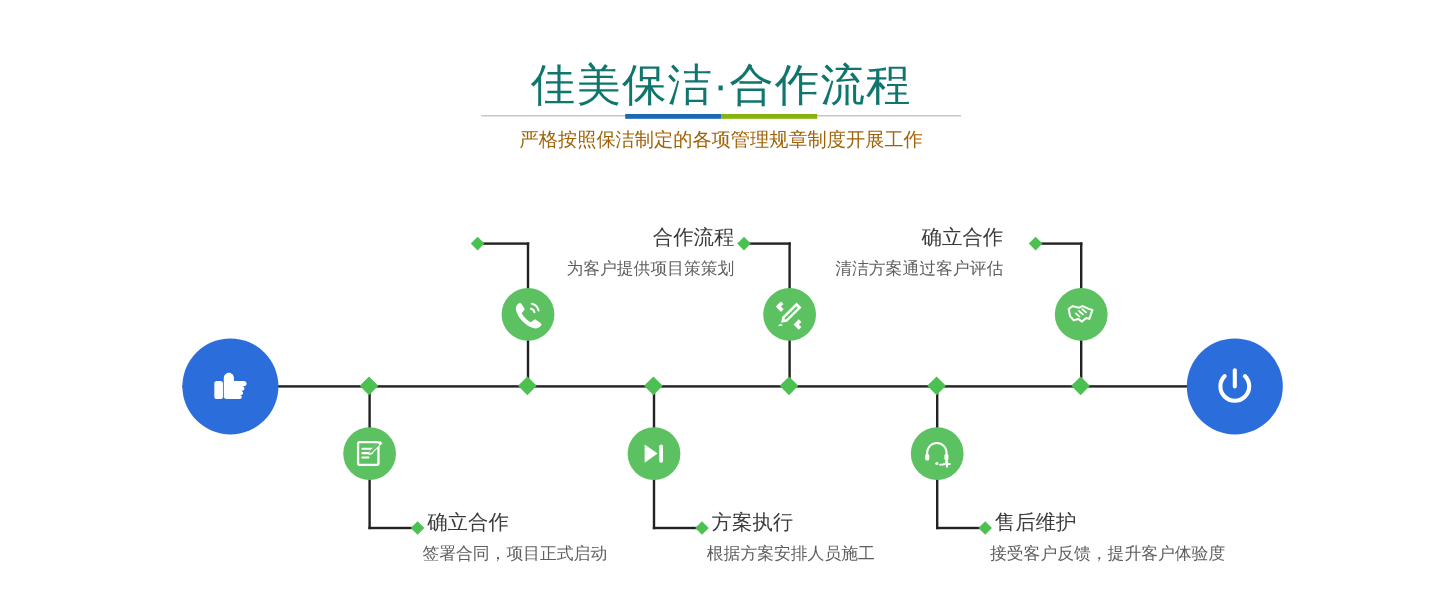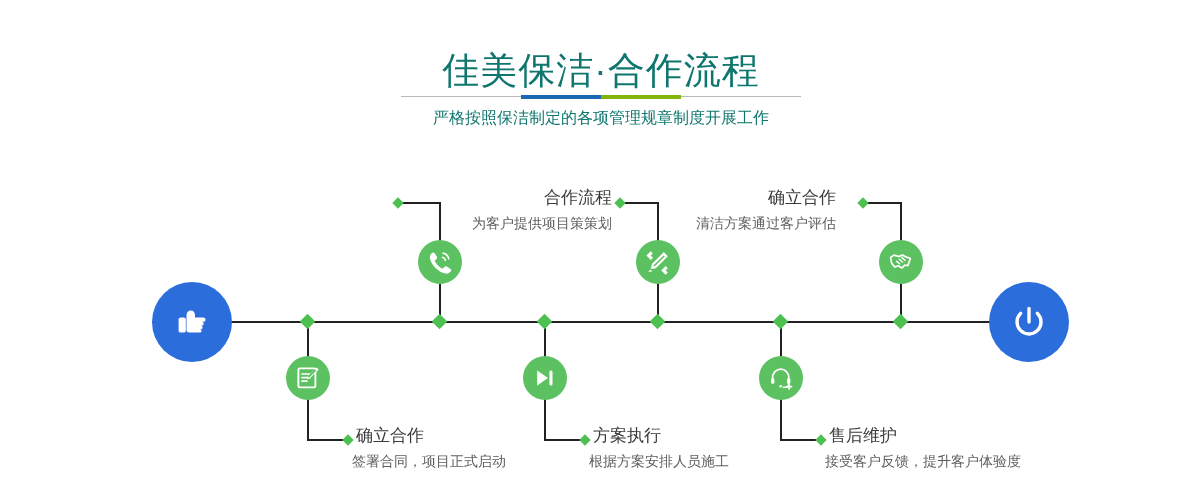--- a/index.html
+++ b/index.html
@@ -69,21 +69,21 @@
     background: #83b30c;
   }
   .page-subtitle {
     position: absolute;
     left: 0;
     top: 106px;
     width: 1202px;
     text-align: center;
     font-size: 16px;
     line-height: 24px;
-    color: #0f766e;
+    color: #a16207;
     white-space: nowrap;
   }
 
   
   .flow {
     position: absolute;
     left: 0;
     top: 0;
     width: 1202px;
     height: 502px;

